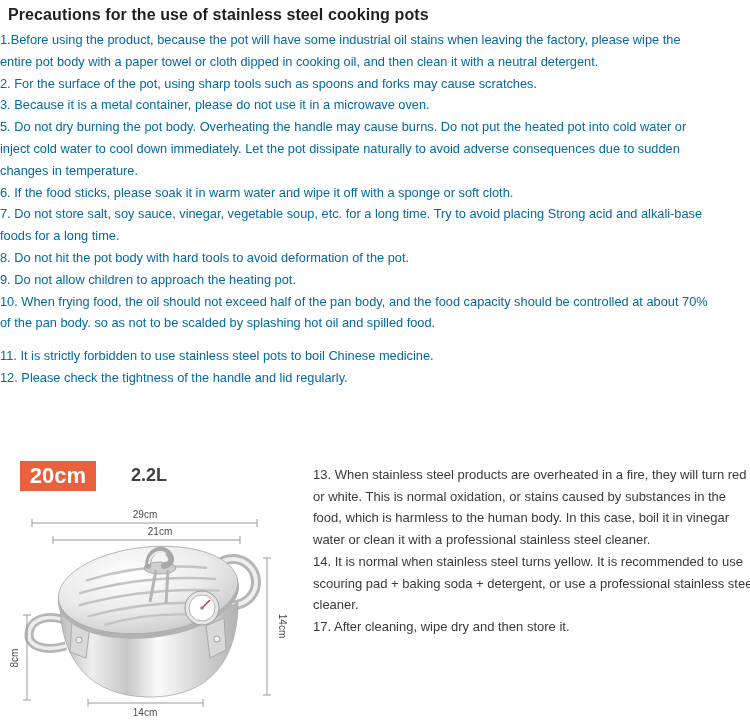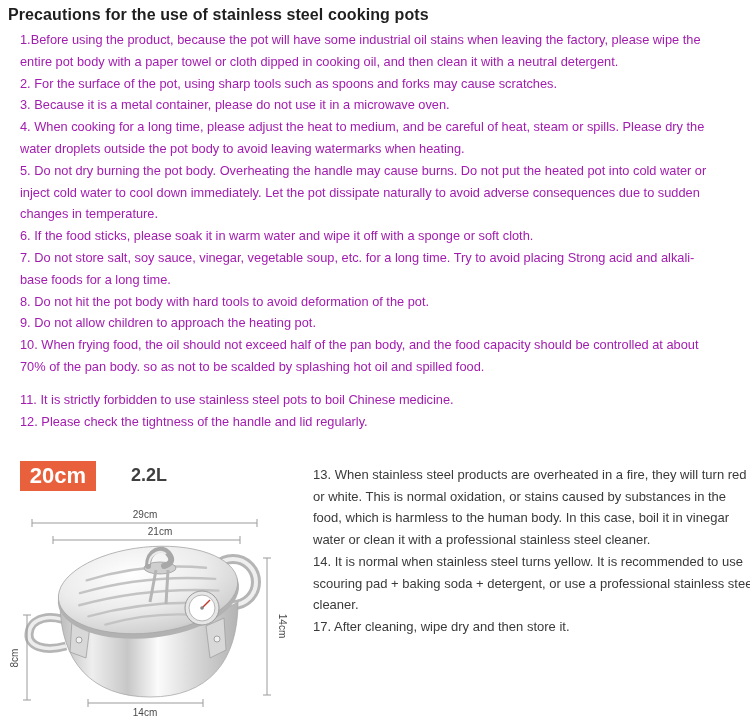--- a/index.html
+++ b/index.html
@@ -15,24 +15,24 @@
   .title {
     margin: 0;
     padding: 6px 10px 5px 8px;
     font-size: 16px;
     font-weight: 700;
     color: #1f1f1f;
     letter-spacing: 0.1px;
   }
   .list p {
     margin: 0;
-    padding: 0 10px 0 20px;
+    padding: 0 10px 0 0;
     font-size: 12.8px;
     line-height: 21.8px;
-    color: #a21caf;
+    color: #0369a1;
   }
   .list p.spaced { margin-top: 11px; }
 
   .bottom { position: absolute; left: 10px; top: 452px; width: 750px; height: 268px; }
 
   .badge {
     position: absolute; left: 10px; top: 9px;
     width: 76px; height: 30px;
     background: #e8613c;
     color: #ffffff;
@@ -61,21 +61,20 @@
 <body>
 
 <div class="page">
 
   <h1 class="title">Precautions for the use of stainless steel cooking pots</h1>
 
   <div class="list">
     <p>1.Before using the product, because the pot will have some industrial oil stains when leaving the factory, please wipe the entire pot body with a paper towel or cloth dipped in cooking oil, and then clean it with a neutral detergent.</p>
     <p>2. For the surface of the pot, using sharp tools such as spoons and forks may cause scratches.</p>
     <p>3. Because it is a metal container, please do not use it in a microwave oven.</p>
-    <p>4. When cooking for a long time, please adjust the heat to medium, and be careful of heat, steam or spills. Please dry the water droplets outside the pot body to avoid leaving watermarks when heating.</p>
     <p>5. Do not dry burning the pot body. Overheating the handle may cause burns. Do not put the heated pot into cold water or inject cold water to cool down immediately. Let the pot dissipate naturally to avoid adverse consequences due to sudden changes in temperature.</p>
     <p>6. If the food sticks, please soak it in warm water and wipe it off with a sponge or soft cloth.</p>
     <p>7. Do not store salt, soy sauce, vinegar, vegetable soup, etc. for a long time. Try to avoid placing Strong acid and alkali-base foods for a long time.</p>
     <p>8. Do not hit the pot body with hard tools to avoid deformation of the pot.</p>
     <p>9. Do not allow children to approach the heating pot.</p>
     <p>10. When frying food, the oil should not exceed half of the pan body, and the food capacity should be controlled at about 70% of the pan body. so as not to be scalded by splashing hot oil and spilled food.</p>
     <p class="spaced">11. It is strictly forbidden to use stainless steel pots to boil Chinese medicine.</p>
     <p>12. Please check the tightness of the handle and lid regularly.</p>
   </div>
 

